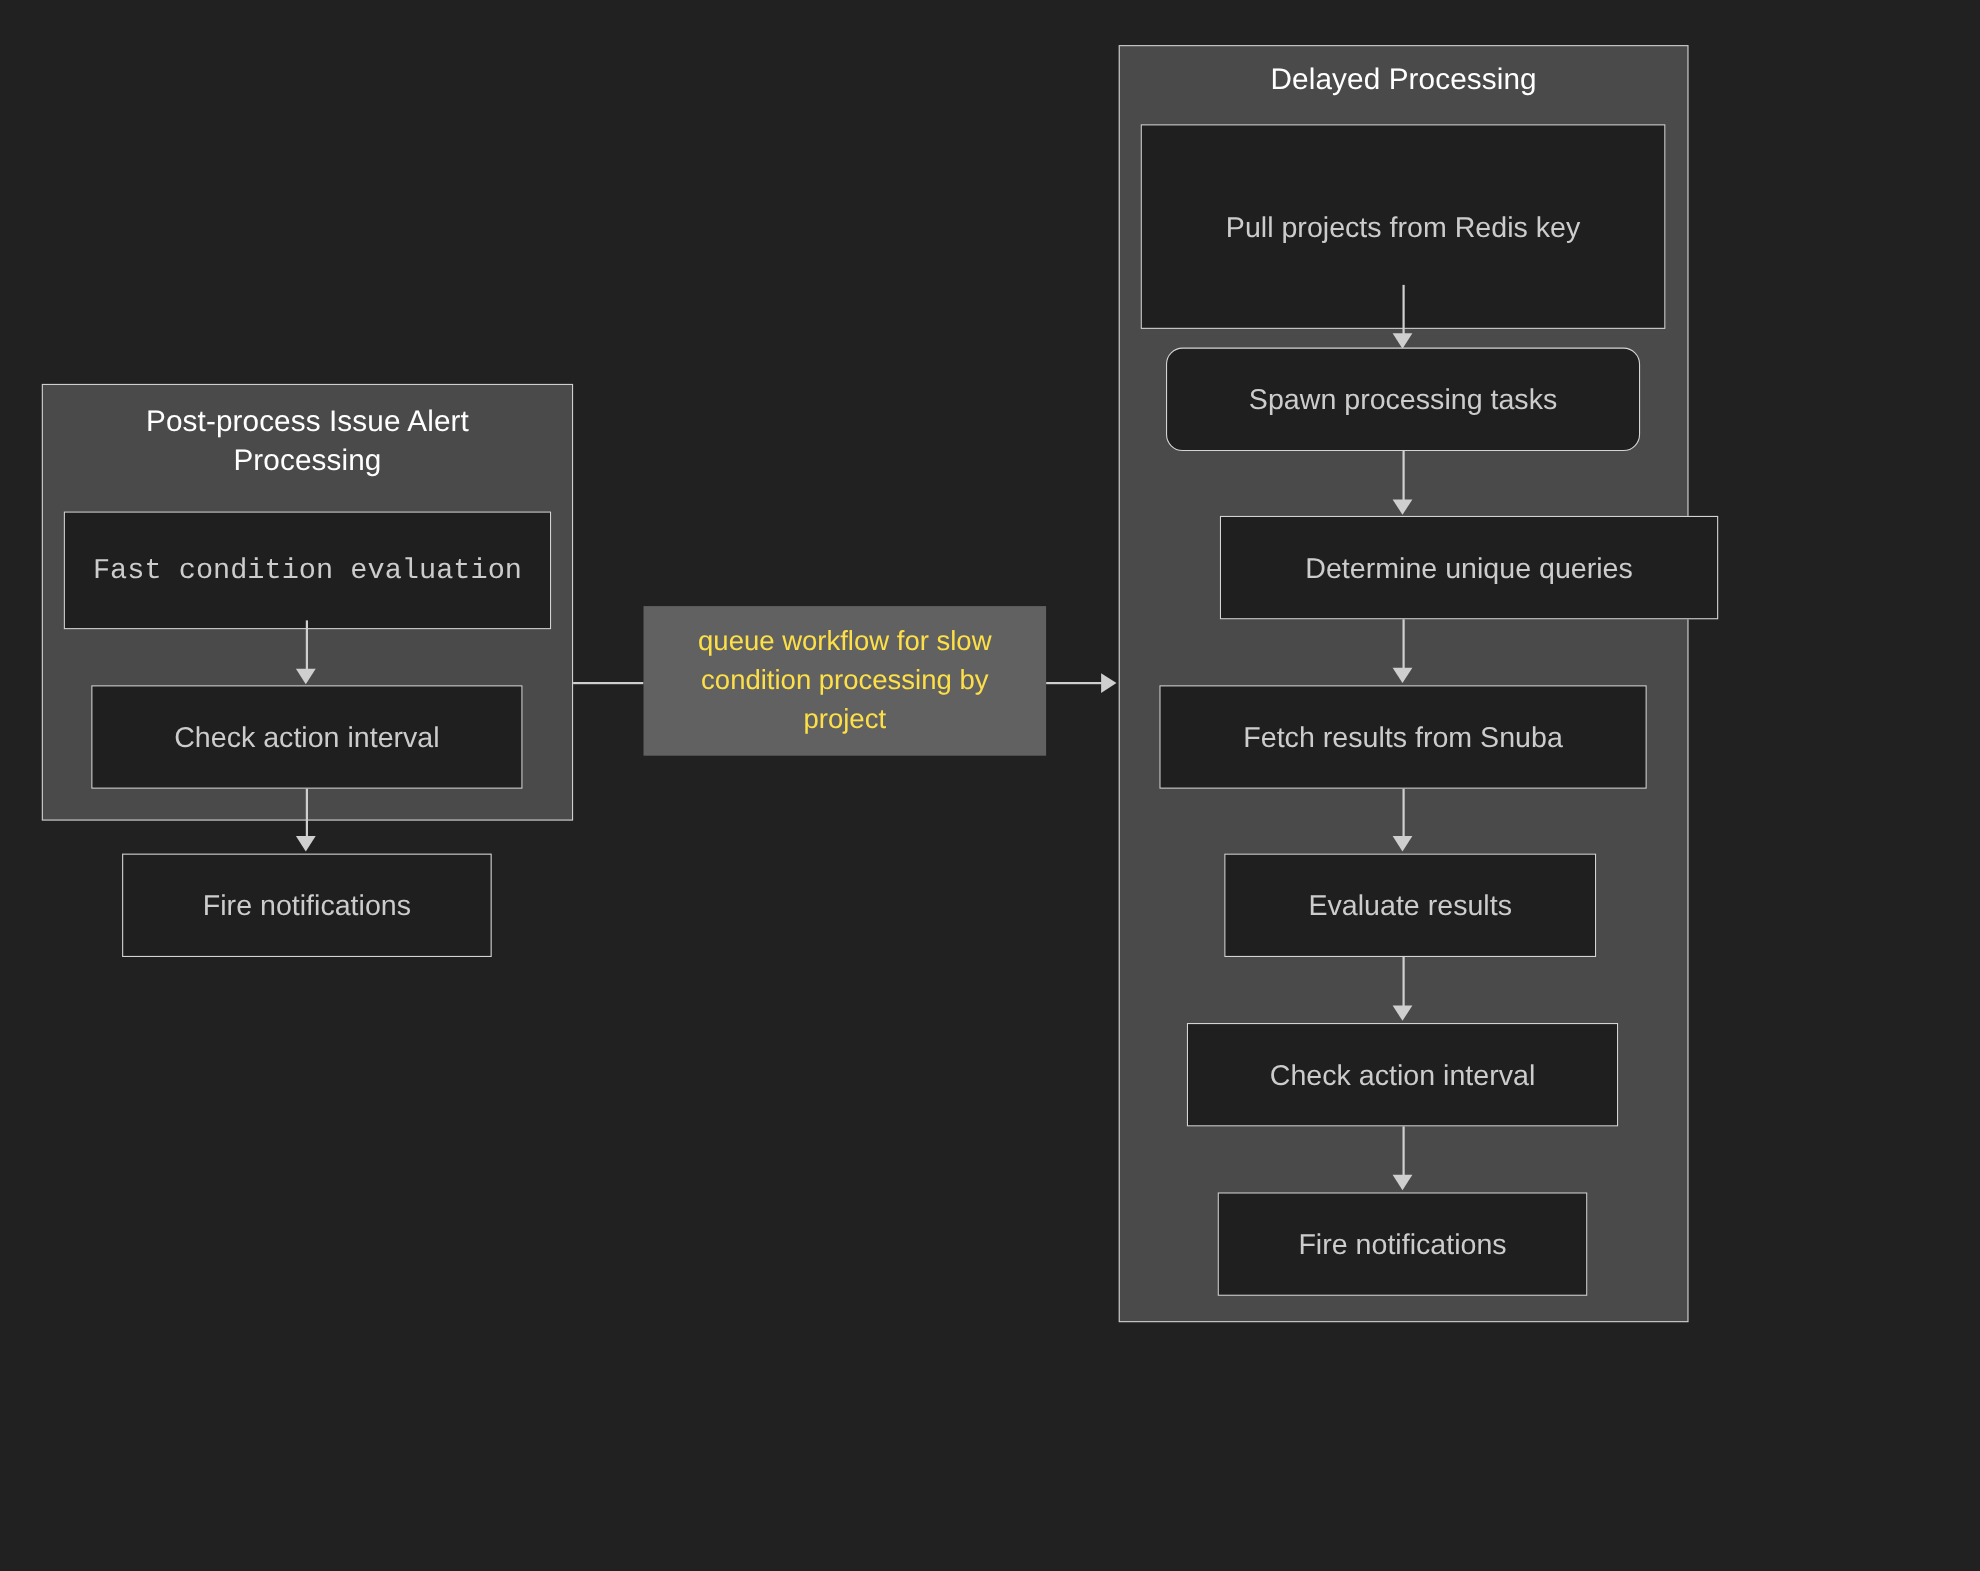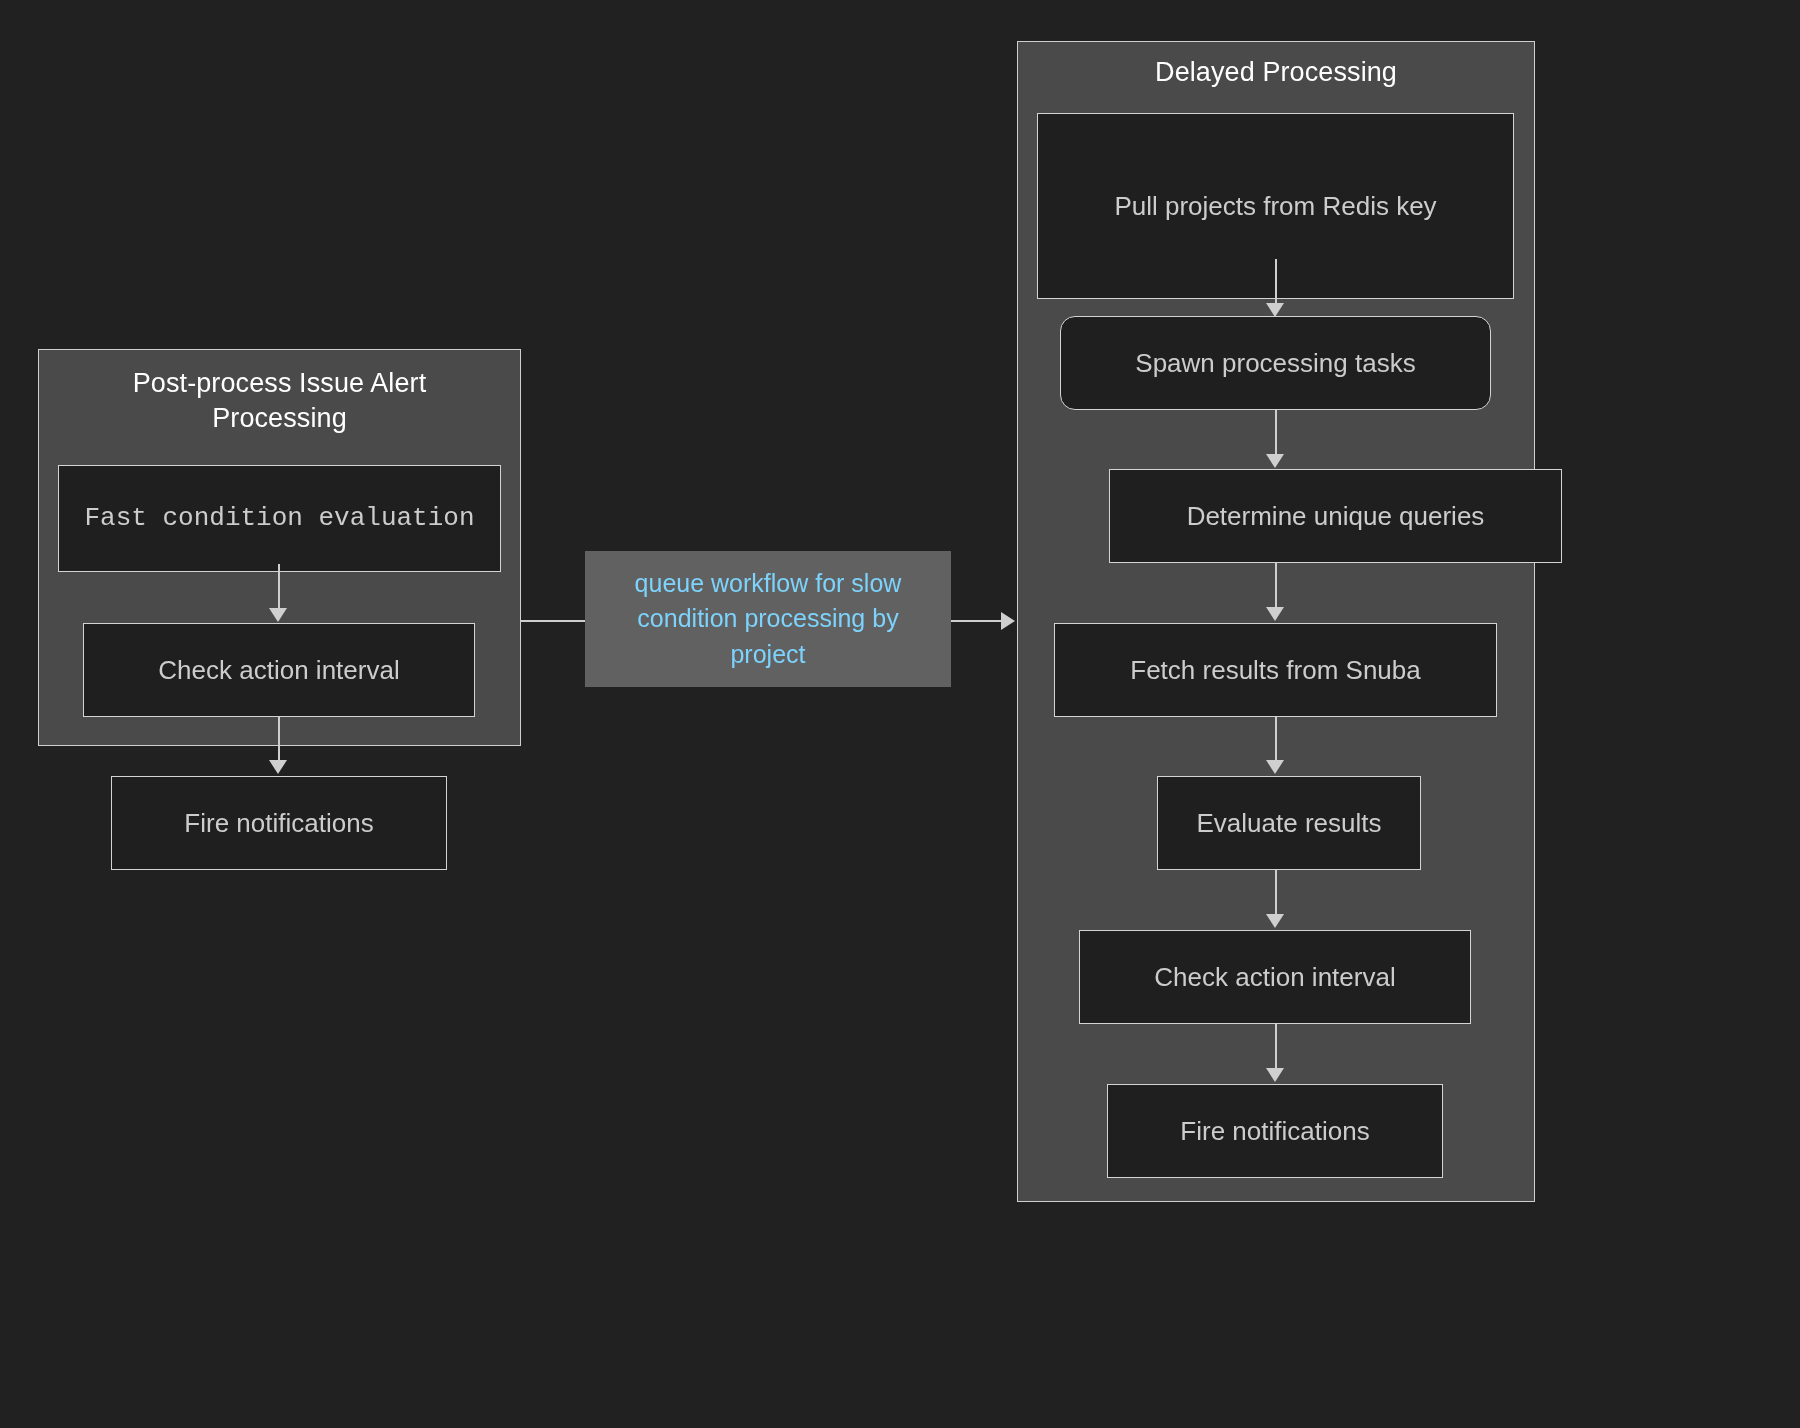--- a/index.html
+++ b/index.html
@@ -73,21 +73,21 @@
     color: #cccccc;
     font-size: 26px;
     line-height: 1.33;
     padding: 4px 12px;
   }
 
   
   .edge-label {
     position: absolute;
     background: #616161;
-    color: #7dd3fc;
+    color: #fde047;
     font-size: 25px;
     line-height: 1.42;
     text-align: center;
     display: flex;
     align-items: center;
     justify-content: center;
     padding: 10px 14px;
     box-sizing: border-box;
   }
 
@@ -163,21 +163,21 @@
   <div class="node" style="left:1082px; top:469px; width:453px; height:94px;margin-left:27px;">Determine unique queries</div>
 
   <div class="edge-line-v" style="left:1275px; top:563px; height:46px;"></div>
   <div class="arrow-down" style="left:1266px; top:607px;"></div>
 
   <div class="node" style="left:1054px; top:623px; width:443px; height:94px;">Fetch results from Snuba</div>
 
   <div class="edge-line-v" style="left:1275px; top:717px; height:45px;"></div>
   <div class="arrow-down" style="left:1266px; top:760px;"></div>
 
-  <div class="node" style="left:1113px; top:776px; width:264px; height:94px;margin-left:44px;">Evaluate results</div>
+  <div class="node" style="left:1113px; top:776px; width:338px; height:94px;">Evaluate results</div>
 
   <div class="edge-line-v" style="left:1275px; top:870px; height:46px;"></div>
   <div class="arrow-down" style="left:1266px; top:914px;"></div>
 
   <div class="node" style="left:1079px; top:930px; width:392px; height:94px;">Check action interval</div>
 
   <div class="edge-line-v" style="left:1275px; top:1024px; height:46px;"></div>
   <div class="arrow-down" style="left:1266px; top:1068px;"></div>
 
   <div class="node" style="left:1107px; top:1084px; width:336px; height:94px;">Fire notifications</div>

